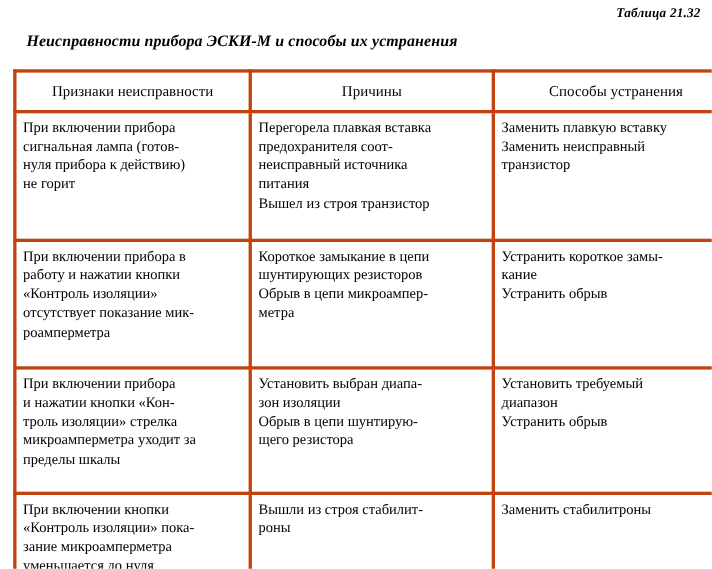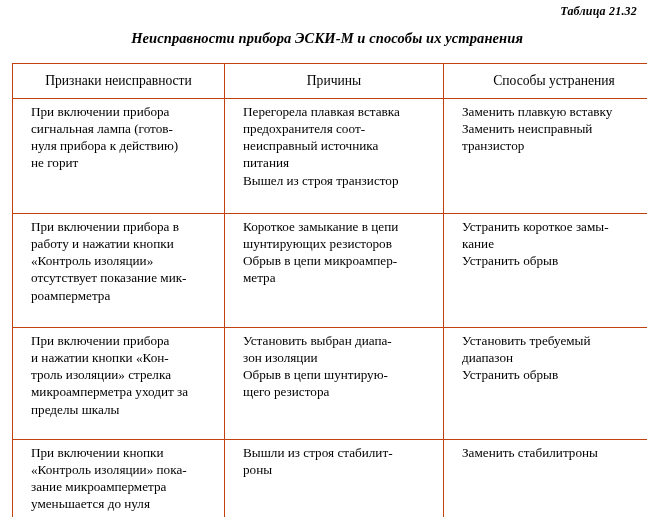--- a/index.html
+++ b/index.html
@@ -27,40 +27,41 @@
     letter-spacing: 0.2px;
     white-space: nowrap;
   }
 
   
   .table-title {
     position: absolute;
     top: 30px;
     left: 0;
     width: 523px;
-    text-align: right;
+    text-align: left;
     font-style: italic;
     font-weight: bold;
     font-size: 14.5px;
     letter-spacing: 0.1px;
     white-space: nowrap;
+    padding-left: 24px;
   }
 
   
   .fault-table {
     position: absolute;
     left: 12px;
     top: 63px;
     width: 625px;
     border-collapse: collapse;
     table-layout: fixed;
   }
   .fault-table td,
   .fault-table th {
-    border: 1px solid #c2410c;
+    border: 3px solid #c2410c;
     vertical-align: top;
     padding: 4px 5px 4px 6px;
     font-size: 13.2px;
     line-height: 1.30;
     font-weight: normal;
     font-family: Liberation Serif, serif;
   }
   .col-sign   { width: 203px; }
   .col-cause  { width: 210px; }
   .col-remedy { width: 212px; }
@@ -75,21 +76,20 @@
   }
 
   .row-one   td { height: 106px; }
   .row-two   td { height: 105px; }
   .row-three td { height: 103px; }
   .row-four  td { height: 92px; }
 
   .cell-line {
     display: block;
     white-space: nowrap;
-    margin-left: 12px;
   }
 </style>
 </head>
 <body>
 
 <div class="table-number">Таблица 21.32</div>
 
 <div class="table-title">Неисправности прибора ЭСКИ-М и способы их устранения</div>
 
 <table class="fault-table">

